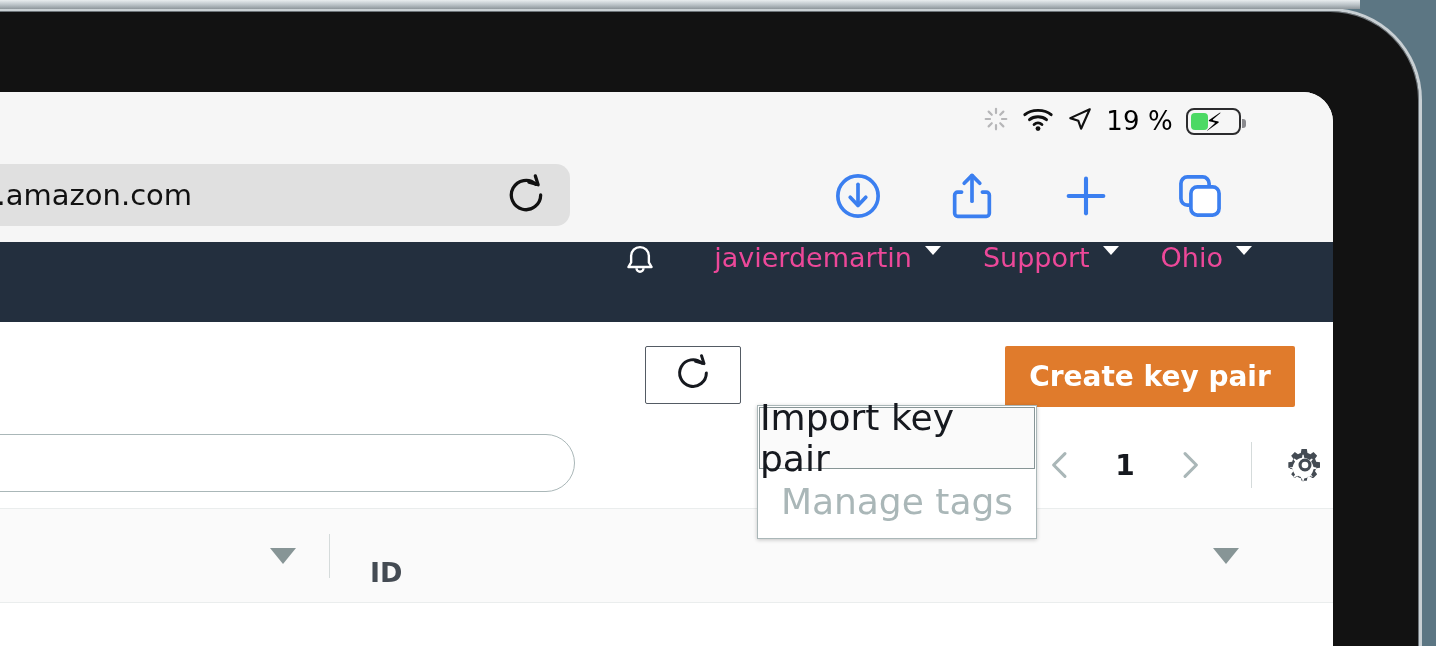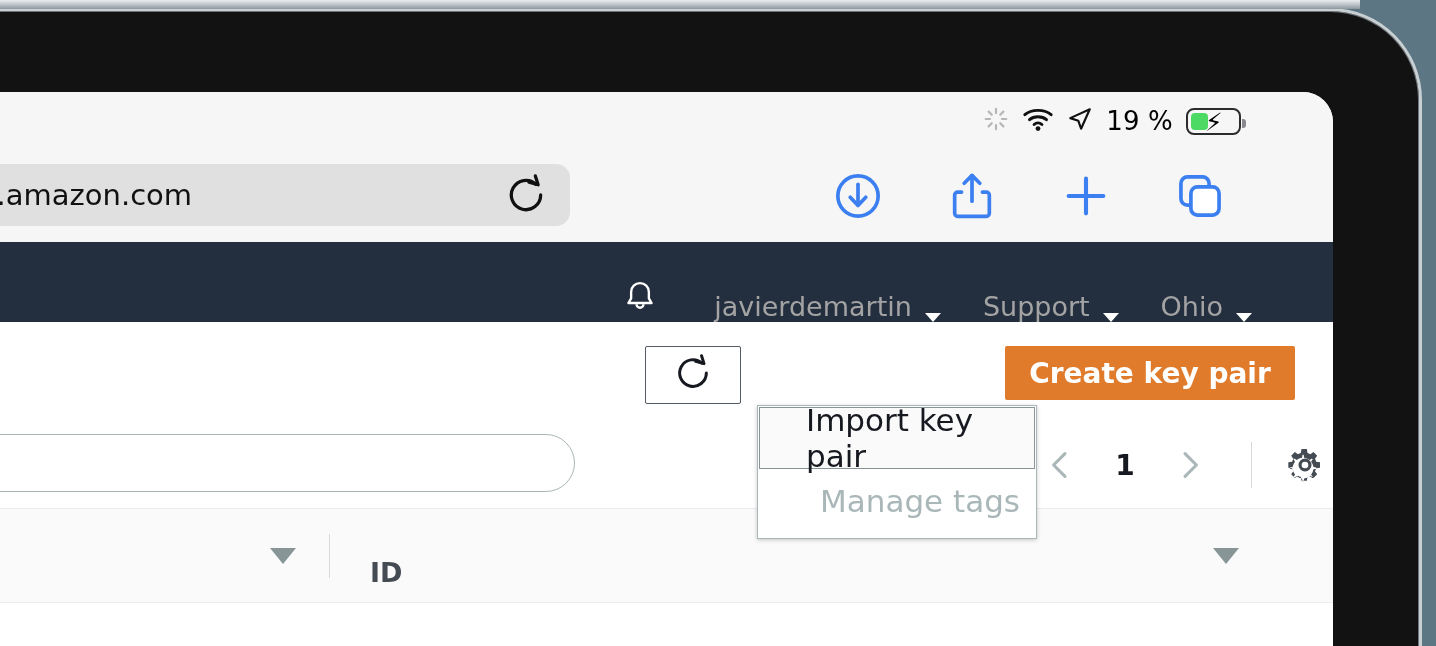--- a/index.html
+++ b/index.html
@@ -95,22 +95,22 @@
   .tb-icons .ico{ display:flex; width:56px; height:52px;
     align-items:center; justify-content:center; }
 
   
   .aws-nav{
     width:100%; height:80px; background:#232f3e;
     display:flex; align-items:center; justify-content:flex-end;
     padding-right:60px; gap:0;
   }
   .nav-item{
-    display:flex; align-items:flex-end; gap:13px;
-    color:#a3a3a3; font-size:27px; font-weight:400;
+    display:flex; align-items:flex-start; gap:13px;
+    color:#ec4899; font-size:27px; font-weight:400;
     font-family:"DejaVu Sans", sans-serif;
     padding:0 21px; height:80px; white-space:nowrap;
   }
   .nav-bell{ padding:0 34px 0 18px; }
   .caret-d{
     width:0;height:0;border-left:8px solid transparent;
     border-right:8px solid transparent;border-top:9px solid #ffffff;
     display:inline-block; margin-top:4px;
   }
 
@@ -135,40 +135,40 @@
   .actions-btn .lbl{
     font-size:27px; font-weight:bold; color:#16191f;
     font-family:"DejaVu Sans", sans-serif;
   }
   .caret-up{
     width:0;height:0;border-left:11px solid transparent;
     border-right:11px solid transparent;border-bottom:13px solid #444b53;
   }
   .create-btn{
     position:absolute; left:1065px; top:24px;
-    width:290px; height:54px;
+    width:290px; height:61px;
     background:#e07b2c; border-radius:2px;
     display:flex; align-items:center; justify-content:center;
   }
   .create-btn .lbl{
     color:#fff; font-size:28px; font-weight:bold;
     font-family:"DejaVu Sans", sans-serif;
   }
 
   
   .dropdown{
     position:absolute; left:817px; top:83px;
     width:280px; background:#fff;
     border:1px solid #aab7b8;
     box-shadow:0 1px 4px rgba(0,0,0,.22);
     z-index:40; padding-bottom:6px;
   }
   .dd-item{
     height:62px; display:flex; align-items:center;
-    padding-left:46px; font-size:31px;
+    font-size:36px;
     font-family:"DejaVu Sans", sans-serif;
     color:#16191f;
     justify-content:center;
   }
   .dd-item.highlight{
     background:#fafafa; border:1px solid #879596;
     margin:1px; height:62px;
   }
   .dd-item.disabled{ color:#aab7b8; }
 

